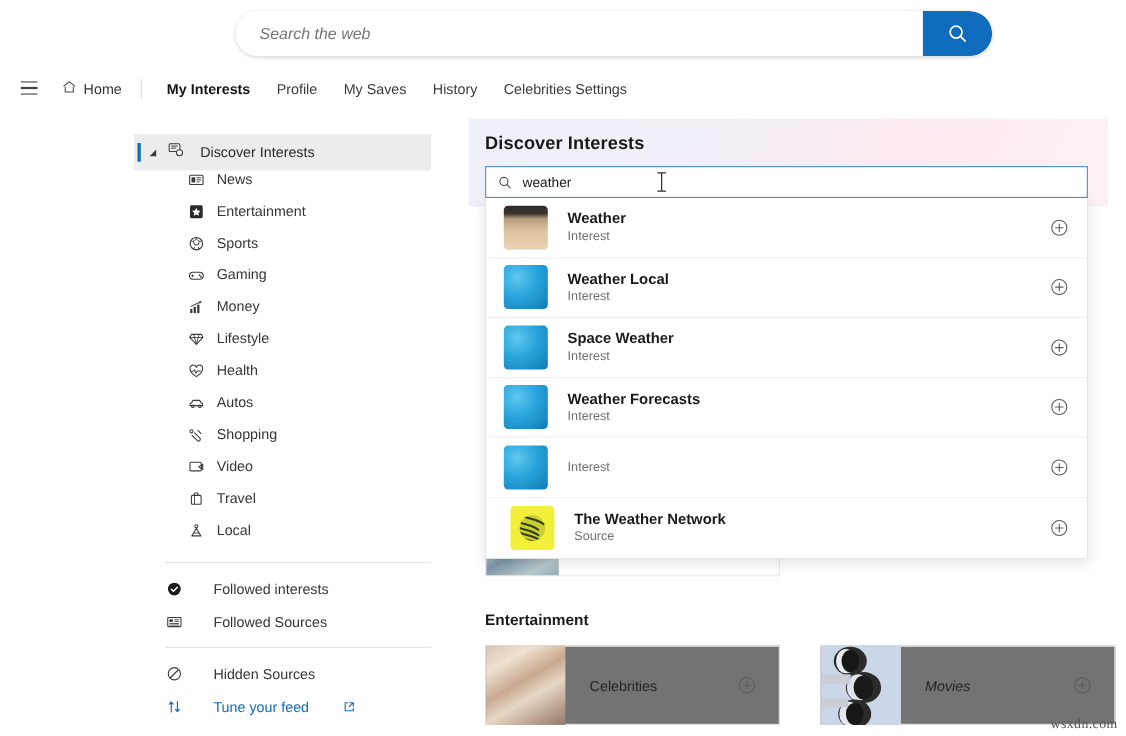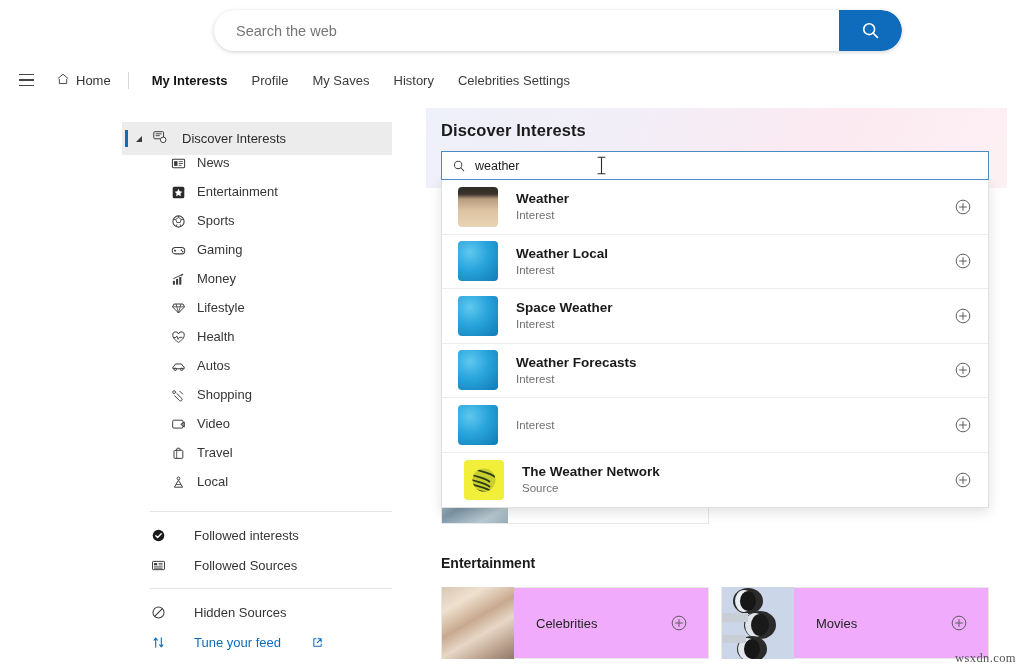--- a/index.html
+++ b/index.html
@@ -35,20 +35,21 @@
   }
   .websearch-input {
     flex: 1;
     border: none;
     outline: none;
     background: transparent;
     padding: 0 22px;
     font-size: 14.5px;
     font-family: "Liberation Sans", sans-serif;
     color: #202020;
+    font-style: italic;
   }
   .websearch-input::placeholder { color: #767676; }
   .websearch-btn {
     width: 63px;
     background: #0f6cbd;
     border: none;
     display: flex;
     align-items: center;
     justify-content: center;
     cursor: pointer;
@@ -279,28 +280,28 @@
     left: 441px; top: 555px;
     font-size: 14px;
     font-weight: bold;
     color: #1b1b1b;
   }
 
   .card {
     position: absolute;
     top: 587px;
     width: 268px; height: 72px;
-    background: #f0abfc;
+    background: #737373;
     border: 1px solid #e8e8e8;
     display: flex;
     align-items: center;
     cursor: pointer;
   }
   .card.c1 { left: 441px; }
-  .card.c2 { left: 721px; }
+  .card.c2 { left: 746px; font-style: italic; }
   .card .ct {
     width: 72px; height: 72px; flex: 0 0 72px;
     overflow: hidden;
   }
   .card .cl {
     flex: 1;
     font-size: 13px;
     color: #242424;
     padding-left: 22px;
   }

